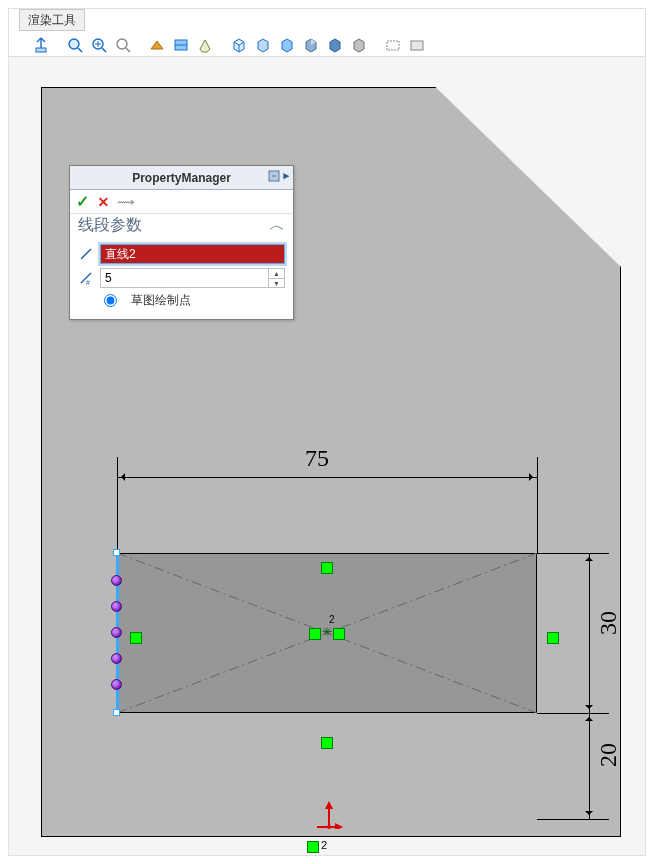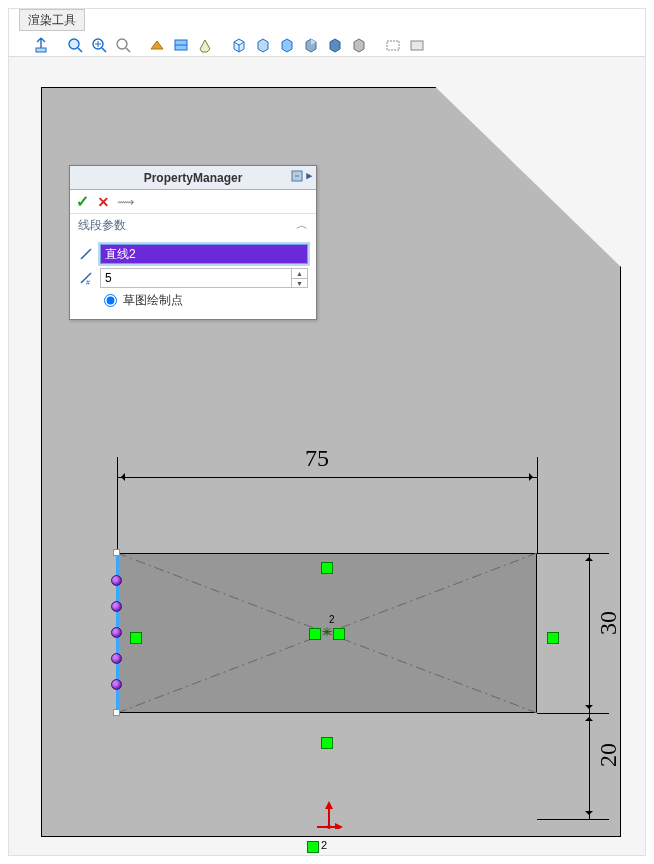--- a/index.html
+++ b/index.html
@@ -27,40 +27,40 @@
   .t-icon svg{ display:block; }
   .sep{ width:6px; }
 
   
   .viewport { position:absolute; top:48px; left:0; right:0; bottom:0; background:#f5f5f5; }
 
   
   .part { position:absolute; left:32px; top:30px; width:580px; height:750px; background:#b9b9b9; border:1px solid #000; clip-path: polygon(0 0, 68% 0, 100% 24%, 100% 100%, 0 100%); }
 
   
-  .pm { position:absolute; left:60px; top:108px; width:248px; background:#fff; border:1px solid #808080; box-shadow:1px 1px 3px rgba(0,0,0,.2); font-size:12px; z-index:5; }
+  .pm { position:absolute; left:60px; top:108px; width:225px; background:#fff; border:1px solid #808080; box-shadow:1px 1px 3px rgba(0,0,0,.2); font-size:12px; z-index:5; }
   .pm-header { height:24px; background:#e8eef4; border-bottom:1px solid #9fb1c9; display:flex; align-items:center; justify-content:center; position:relative; font-weight:bold; color:#333; }
   .pm-header .pm-right-icn { position:absolute; right:4px; display:flex; gap:2px; }
   .pm-title-row { height:24px; display:flex; align-items:center; padding:0 6px; gap:6px; position:relative; border-bottom:1px solid #e0e0e0;}
   .pm-title-row .help { position:absolute; right:6px; color:#0a6fd8; border:1px solid #0a6fd8; border-radius:50%; width:14px; height:14px; font-size:10px; text-align:center; line-height:12px; }
   .pm-confirm { height:24px; display:flex; align-items:center; padding:0 6px; gap:8px; border-bottom:1px solid #e0e0e0;}
   .pm-confirm .ok{ color:#1f9e1f; font-weight:bold; font-size:16px;}
   .pm-confirm .cancel{ color:#d22; font-weight:bold; font-size:14px;}
   .pm-confirm .pin{ color:#888; font-size:12px;}
-  .pm-section-hdr { height:22px; display:flex; align-items:center; justify-content:space-between; padding:0 8px; background:#fff; color:#5a6e88; font-size:12px;}
+  .pm-section-hdr { height:22px; display:flex; align-items:center; justify-content:space-between; padding:0 8px; background:#fff; color:#5a6e88; font-size:16px;}
   .pm-section-hdr .chev{ color:#5a6e88; }
   .pm-body { padding:4px 8px 10px; font-size:12px; color:#333; }
   .pm-row { display:flex; align-items:center; gap:6px; margin:4px 0; }
   .pm-icon { width:16px; height:16px; display:flex; align-items:center; justify-content:center; }
-  .pm-input-sel { background:#6d28d9; color:#fff; border:1px solid #6fa3de; height:20px; flex:1; padding:0 4px; display:flex; align-items:center; outline:2px solid #bcd8f2; }
+  .pm-input-sel { background:#b91c1c; color:#fff; border:1px solid #6fa3de; height:20px; flex:1; padding:0 4px; display:flex; align-items:center; outline:2px solid #bcd8f2; }
   .pm-spin { display:flex; align-items:center; flex:1; border:1px solid #bfbfbf; height:20px; }
   .pm-spin input{ flex:1; border:none; padding:0 4px; font-size:12px; outline:none; }
   .pm-spin .spinbtn { width:16px; height:9px; border-left:1px solid #bfbfbf; display:flex; align-items:center; justify-content:center; font-size:7px; color:#555; }
   .pm-spin .spinwrap{ display:flex; flex-direction:column; }
-  .pm-radio-row { display:flex; align-items:center; gap:6px; margin:3px 0 0 26px; }
+  .pm-radio-row { display:flex; align-items:center; gap:14px; margin:3px 0 0 26px; }
   .pm-radio-row input{ margin:0; }
 
   
   .sketch { position:absolute; left:88px; top:430px; width:524px; height:366px; }
   .dim-text { font-family:"Times New Roman",serif; font-size:24px; color:#000; }
   .dim-text.v { writing-mode:vertical-rl; transform:rotate(180deg); }
   .arrow-h { position:absolute; height:1px; background:#000; }
   .arrow-h::before,.arrow-h::after{ content:""; position:absolute; top:-4px; border:4.5px solid transparent; }
   .arrow-h::before{ left:0; border-right-color:#000; }
   .arrow-h::after{ right:0; border-left-color:#000; }

